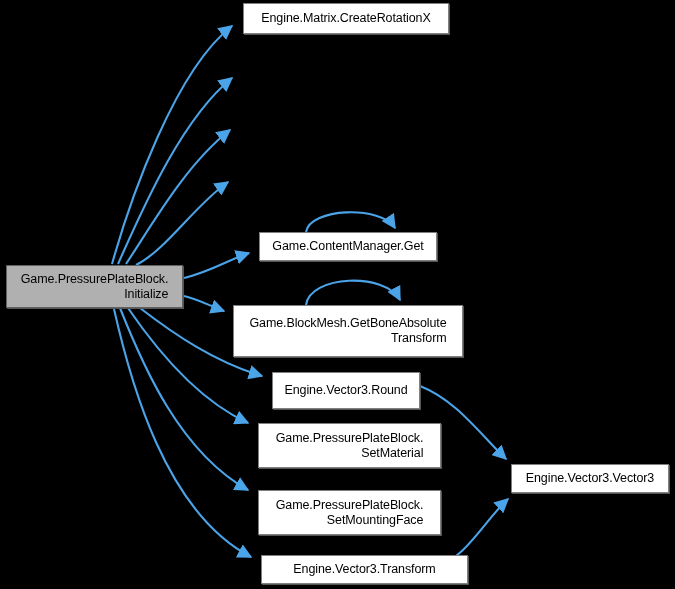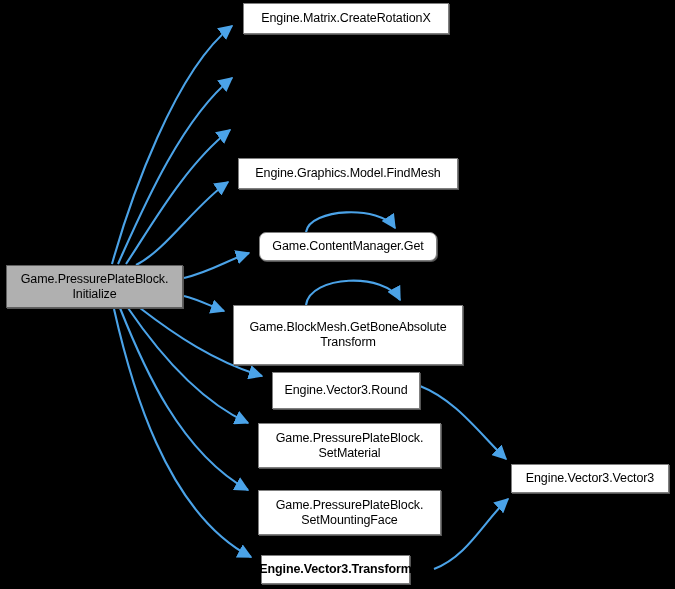--- a/index.html
+++ b/index.html
@@ -26,21 +26,21 @@
     position: absolute;
     box-sizing: border-box;
     border: 1px solid #7f7f7f;
     background: #ffffff;
     color: #000000;
     font-size: 12.5px;
     line-height: 1.18;
     display: flex;
     align-items: center;
     justify-content: center;
-    text-align: center;
+    text-align: right;
     white-space: pre-line;
     letter-spacing: -0.1px;
     box-shadow: 1px 1px 0 0 #555555;
   }
   .node.current {
     background: #b0b0b0;
     border: 1px solid #606060;
   }
 </style>
 </head>
@@ -72,32 +72,31 @@
     </g>
   </svg>
 
   <div class="node current" style="left:6px;  top:265px; width:177px; height:43px;">Game.PressurePlateBlock.
 Initialize</div>
 
   <div class="node" style="left:243px; top:3px;   width:206px; height:31px;">Engine.Matrix.CreateRotationX</div>
 
 
 
-  <div class="node" style="left:238px; top:158px; width:220px; height:31px;">Engine.Graphics.Model.FindMesh</div>
 
-  <div class="node" style="left:259px; top:232px; width:178px; height:29px;border-radius:7px;">Game.ContentManager.Get</div>
+  <div class="node" style="left:259px; top:232px; width:178px; height:29px;">Game.ContentManager.Get</div>
 
-  <div class="node" style="left:233px; top:305px; width:230px; height:60px;">Game.BlockMesh.GetBoneAbsolute
+  <div class="node" style="left:233px; top:305px; width:230px; height:52px;">Game.BlockMesh.GetBoneAbsolute
 Transform</div>
 
   <div class="node" style="left:272px; top:372px; width:148px; height:37px;">Engine.Vector3.Round</div>
 
   <div class="node" style="left:258px; top:423px; width:183px; height:45px;">Game.PressurePlateBlock.
 SetMaterial</div>
 
   <div class="node" style="left:258px; top:490px; width:183px; height:45px;">Game.PressurePlateBlock.
 SetMountingFace</div>
 
-  <div class="node" style="left:261px; top:555px; width:149px; height:29px;font-weight:bold;">Engine.Vector3.Transform</div>
+  <div class="node" style="left:261px; top:555px; width:207px; height:29px;">Engine.Vector3.Transform</div>
 
   <div class="node" style="left:511px; top:464px; width:158px; height:29px;">Engine.Vector3.Vector3</div>
 
 </div>
 
 </body></html>

